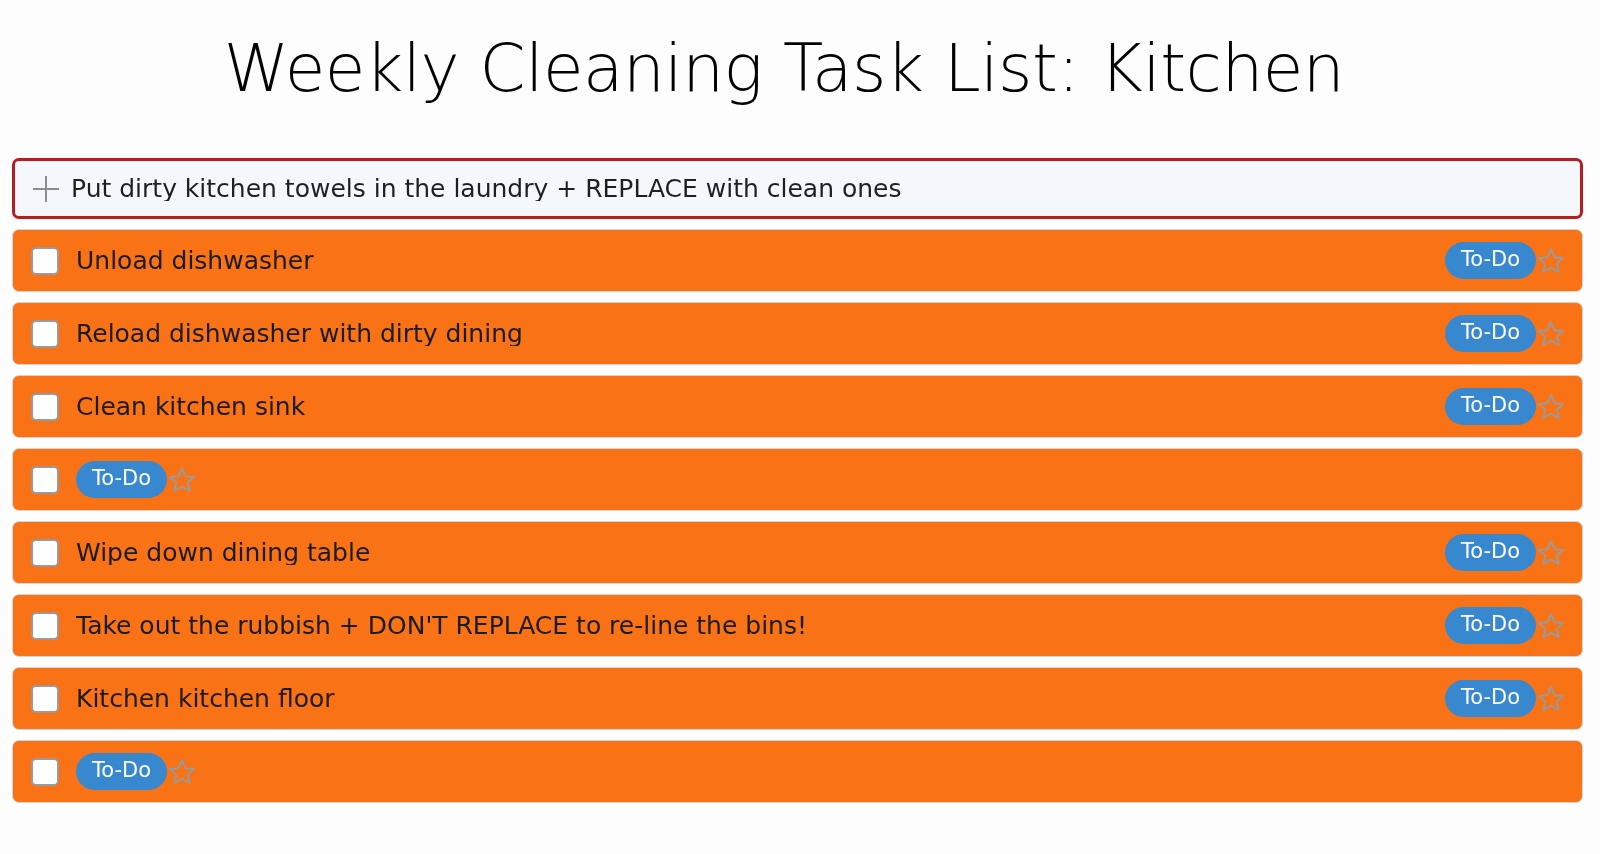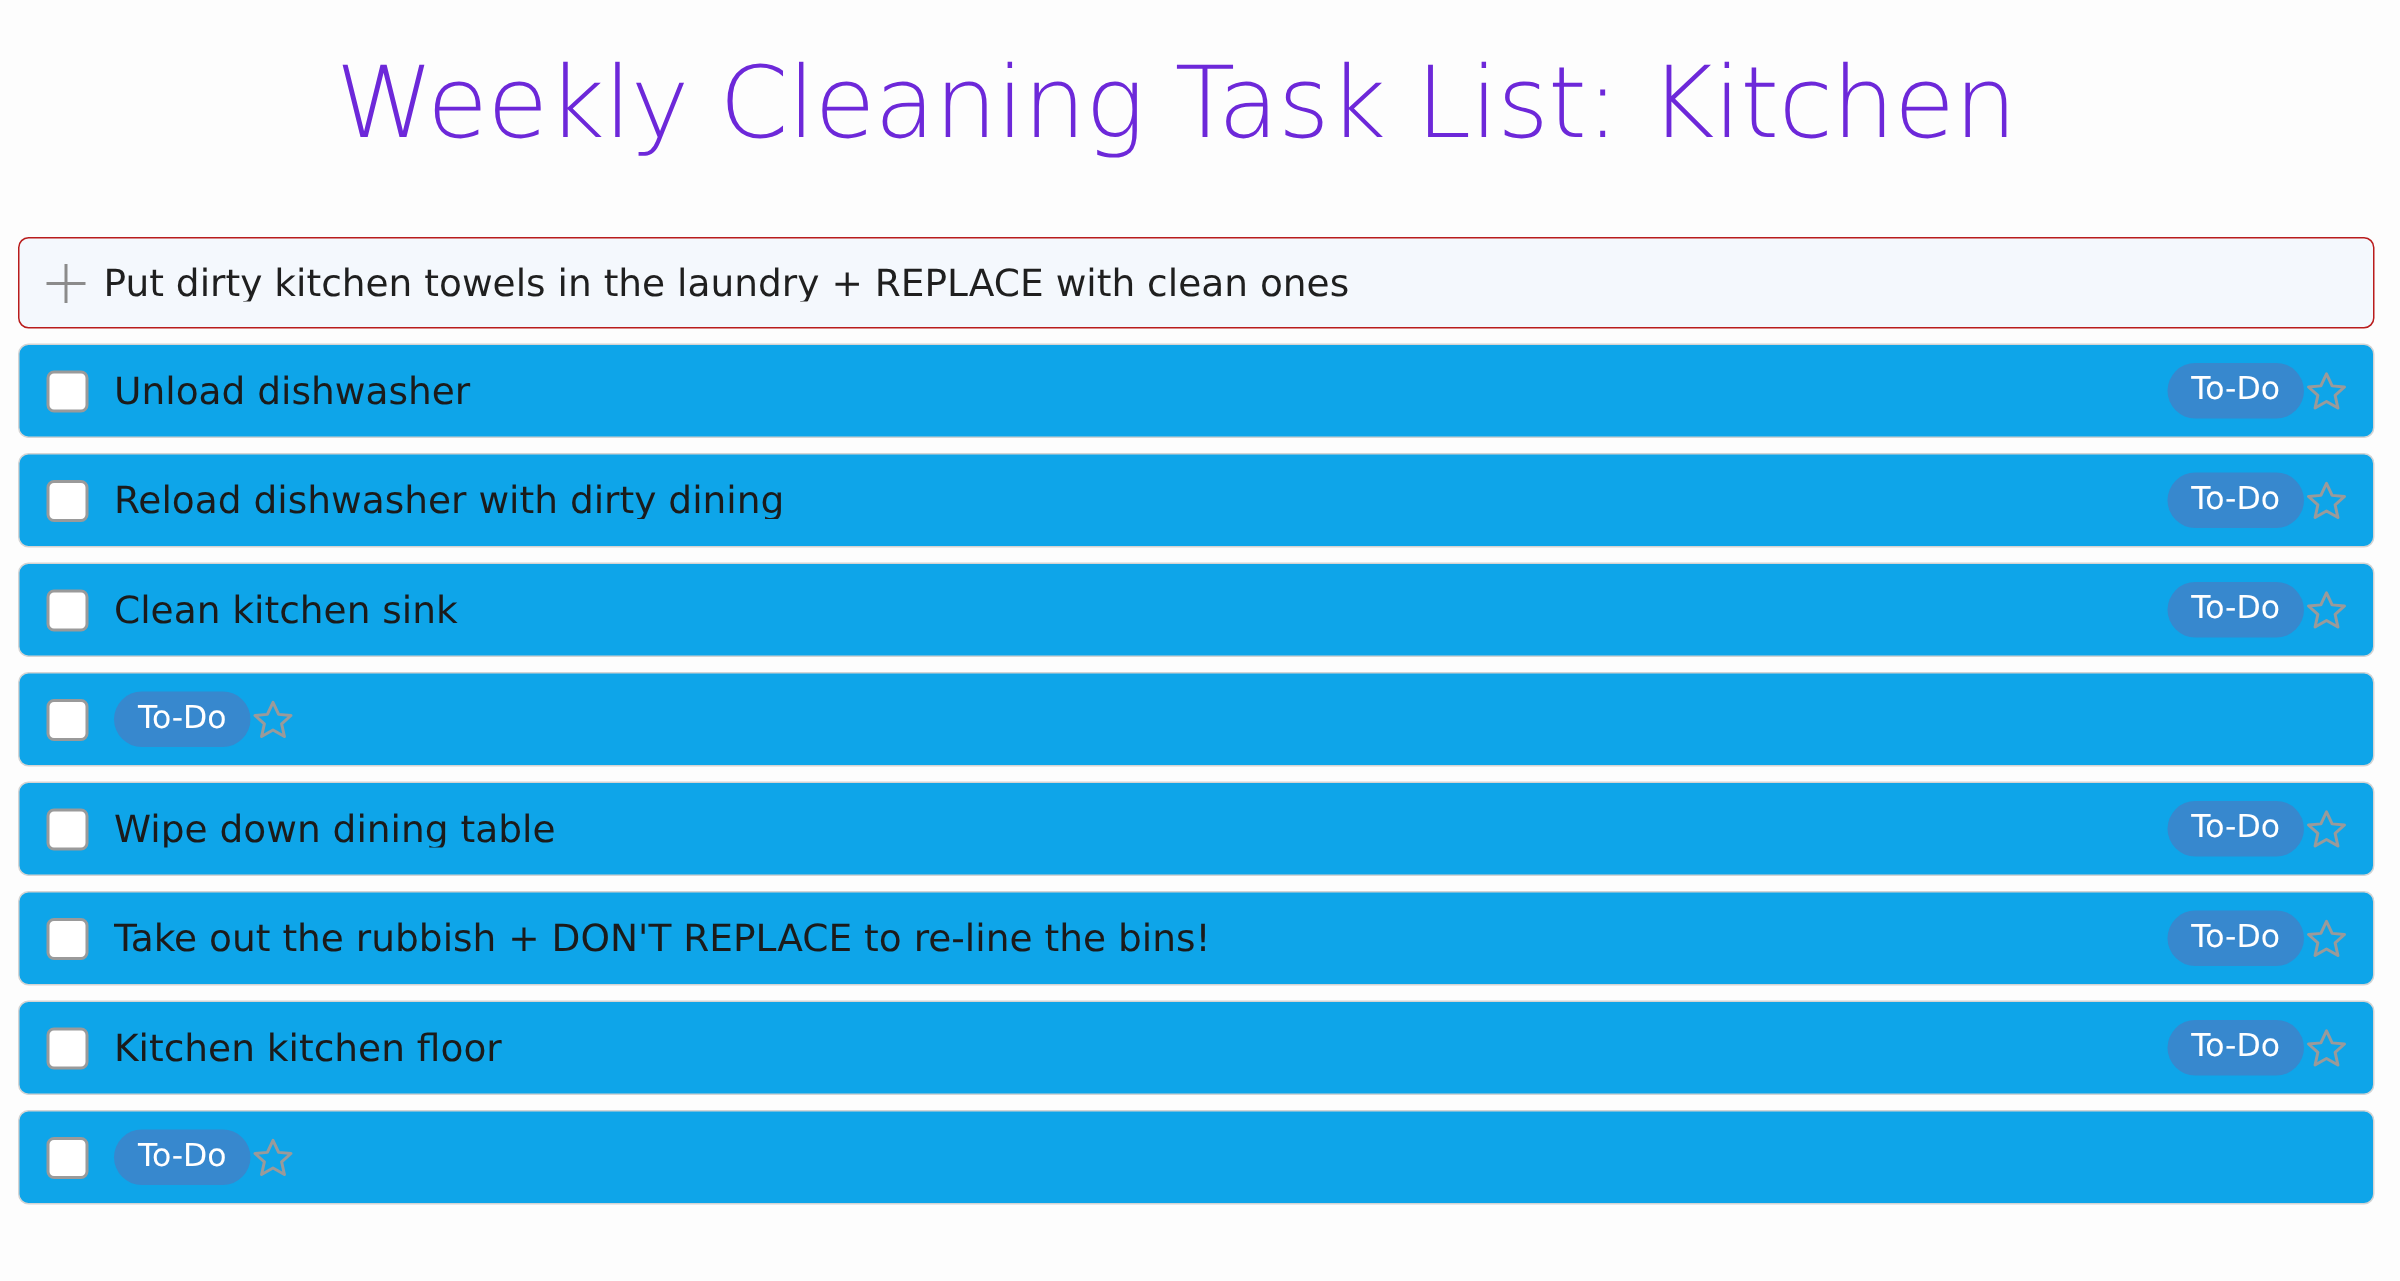--- a/index.html
+++ b/index.html
@@ -19,38 +19,38 @@
   }
 
   
   .page-title {
     width: 1568px;
     text-align: center;
     font-size: 66px;
     font-weight: 300;
     letter-spacing: -0.5px;
     line-height: 1;
-    color: #6d28d9;
+    color: #000000;
     padding-top: 36px;
     padding-bottom: 0;
     white-space: nowrap;
   }
 
   
   .task-list {
     margin-top: 56px;
     padding-left: 12px;
     padding-right: 17px;
   }
 
   
   .compose-row {
     height: 61px;
     background: #f4f8fd;
-    border: 1px solid #b91c1c;
+    border: 3px solid #b91c1c;
     border-radius: 7px;
     display: flex;
     align-items: center;
     padding-left: 18px;
     padding-right: 18px;
     margin-bottom: 10px;
   }
   .compose-plus {
     flex: 0 0 auto;
     width: 26px;
@@ -76,21 +76,21 @@
     color: #1f1f1f;
     line-height: 1;
     white-space: nowrap;
     overflow: hidden;
     text-overflow: ellipsis;
   }
 
   
   .task-row {
     height: 63px;
-    background: #0ea5e9;
+    background: #f97316;
     border: 1px solid #d4d4d4;
     border-radius: 7px;
     display: flex;
     align-items: center;
     padding-left: 18px;
     padding-right: 16px;
     margin-bottom: 10px;
   }
   .task-row:last-child { margin-bottom: 0; }
 

